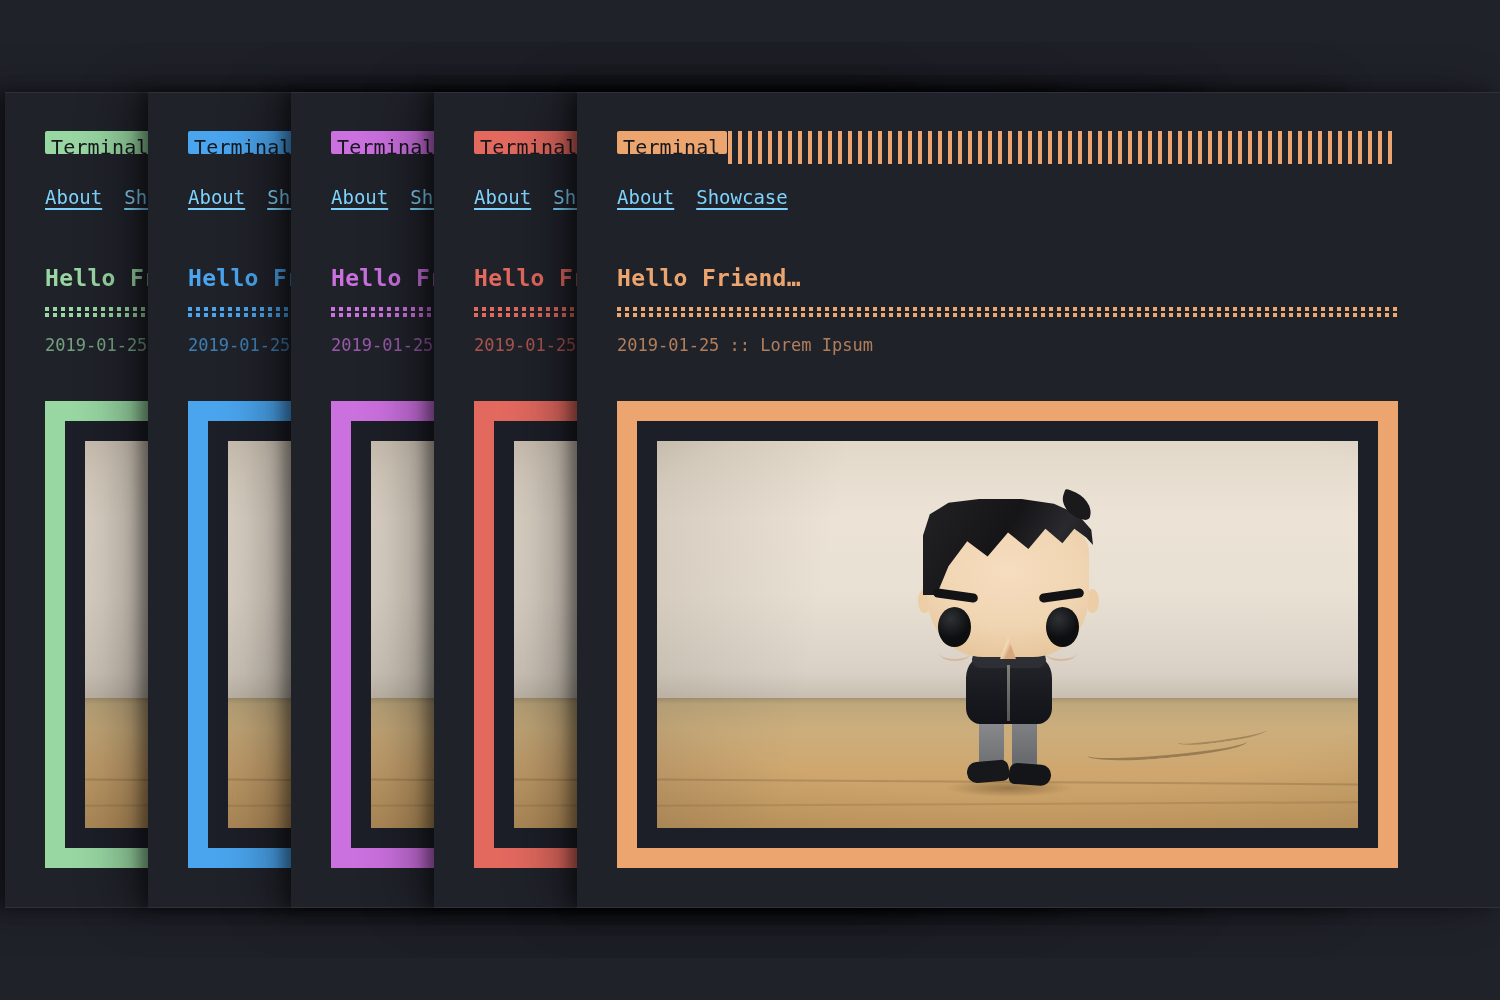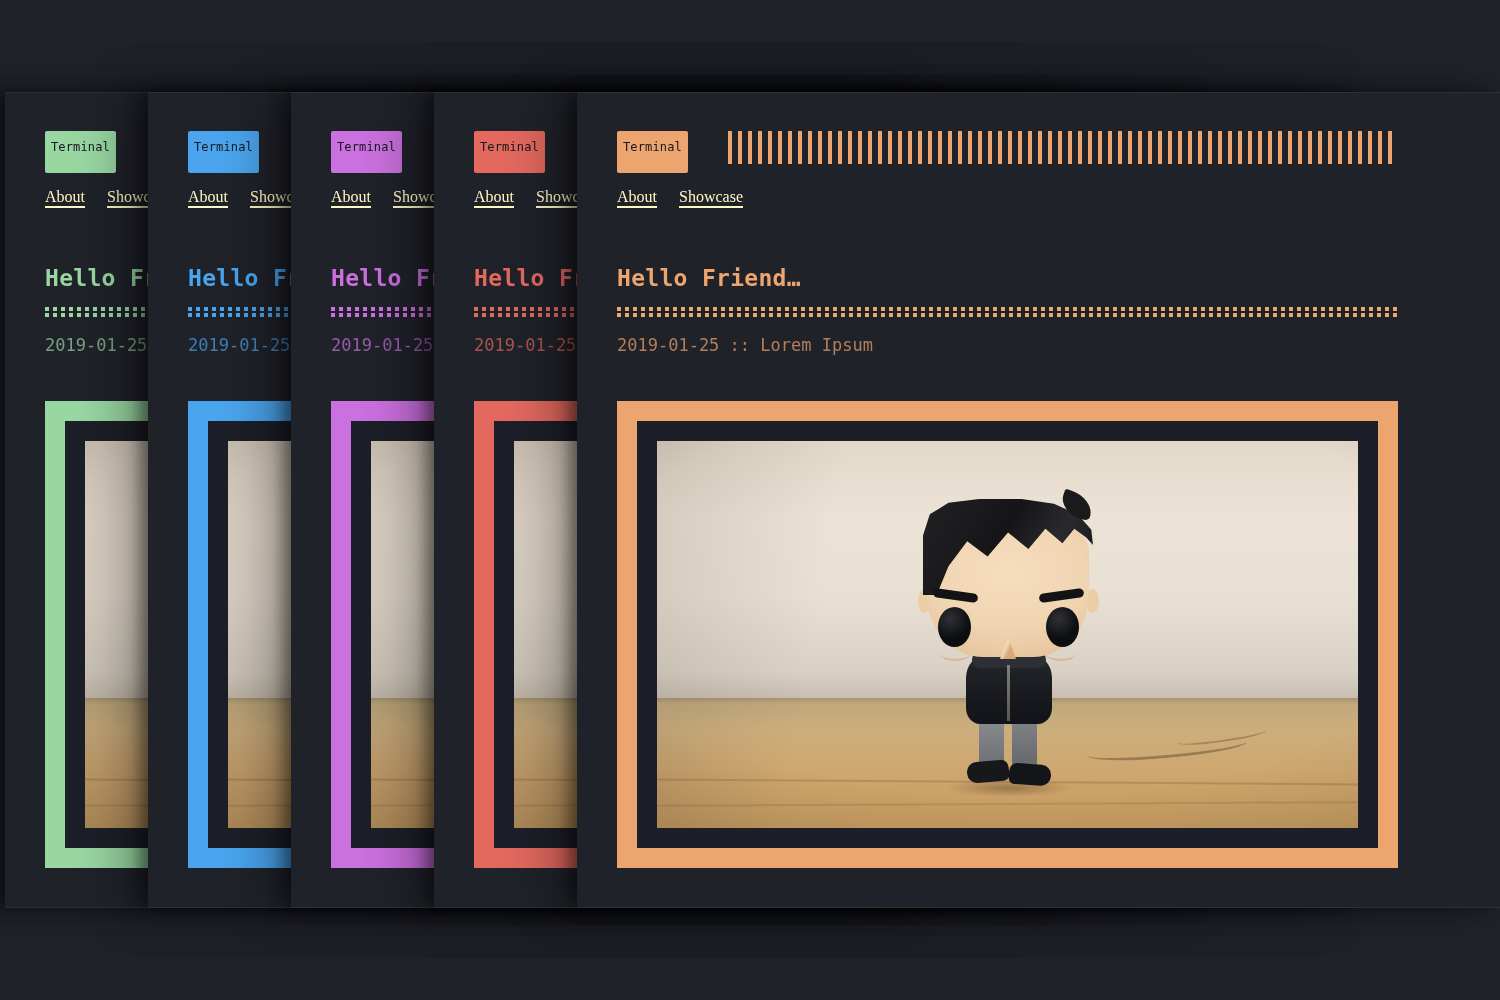--- a/index.html
+++ b/index.html
@@ -21,52 +21,51 @@
     box-sizing: border-box;
     background: #20222a;
     border-top: 1px solid #2e313a;
     border-bottom: 1px solid #2e313a;
     box-shadow: -8px 0 14px rgba(0,0,0,.42), -26px 0 44px rgba(0,0,0,.30);
   }
 
   .logo {
     position: absolute;
     left: 40px; top: 38px;
-    height: 42px;
+    height: 23px;
     line-height: 33px;
     padding: 0 6px;
     background: var(--accent);
     color: #16181e;
-    font-size: 12px;
+    font-size: 20px;
     letter-spacing: .15px;
     border-radius: 2px;
     text-decoration: none;
     display: inline-block;
   }
   .stripes {
     position: absolute;
     left: 151px; top: 38px;
     width: 670px; height: 33px;
     background: repeating-linear-gradient(90deg, var(--accent) 0 4px, transparent 4px 10px);
   }
   .menu {
     position: absolute;
     left: 40px; top: 94px;
     display: flex;
     column-gap: 22px;
   }
   .menu-link {
-    color: #fef9c3;
-    font-size: 16px;
+    color: #7dd3fc;
+    font-size: 19px;
     line-height: 20px;
     text-decoration: underline;
     text-underline-offset: 4px;
     text-decoration-thickness: 1.5px;
     cursor: pointer;
-    font-family: Liberation Serif, serif;
   }
   .post-title {
     position: absolute;
     left: 40px; top: 170px;
     margin: 0;
     font-size: 23px;
     line-height: 30px;
     font-weight: 700;
     letter-spacing: .3px;
     color: var(--accent);

